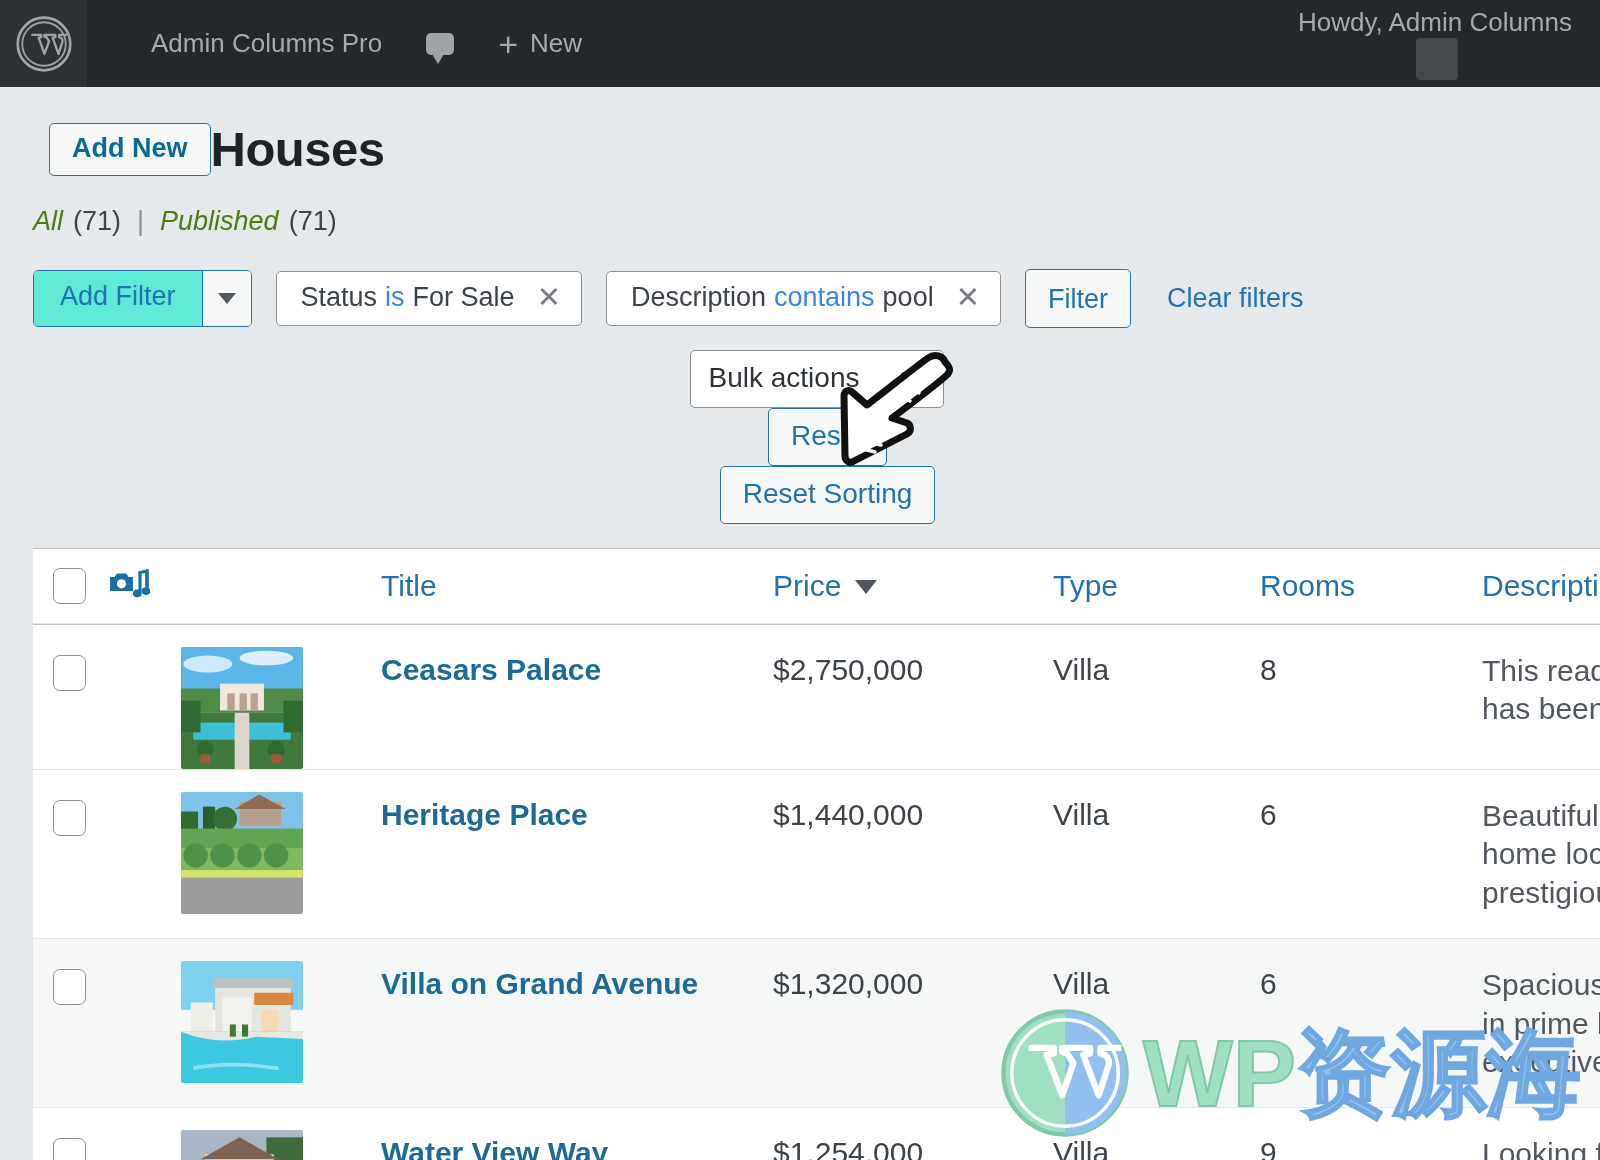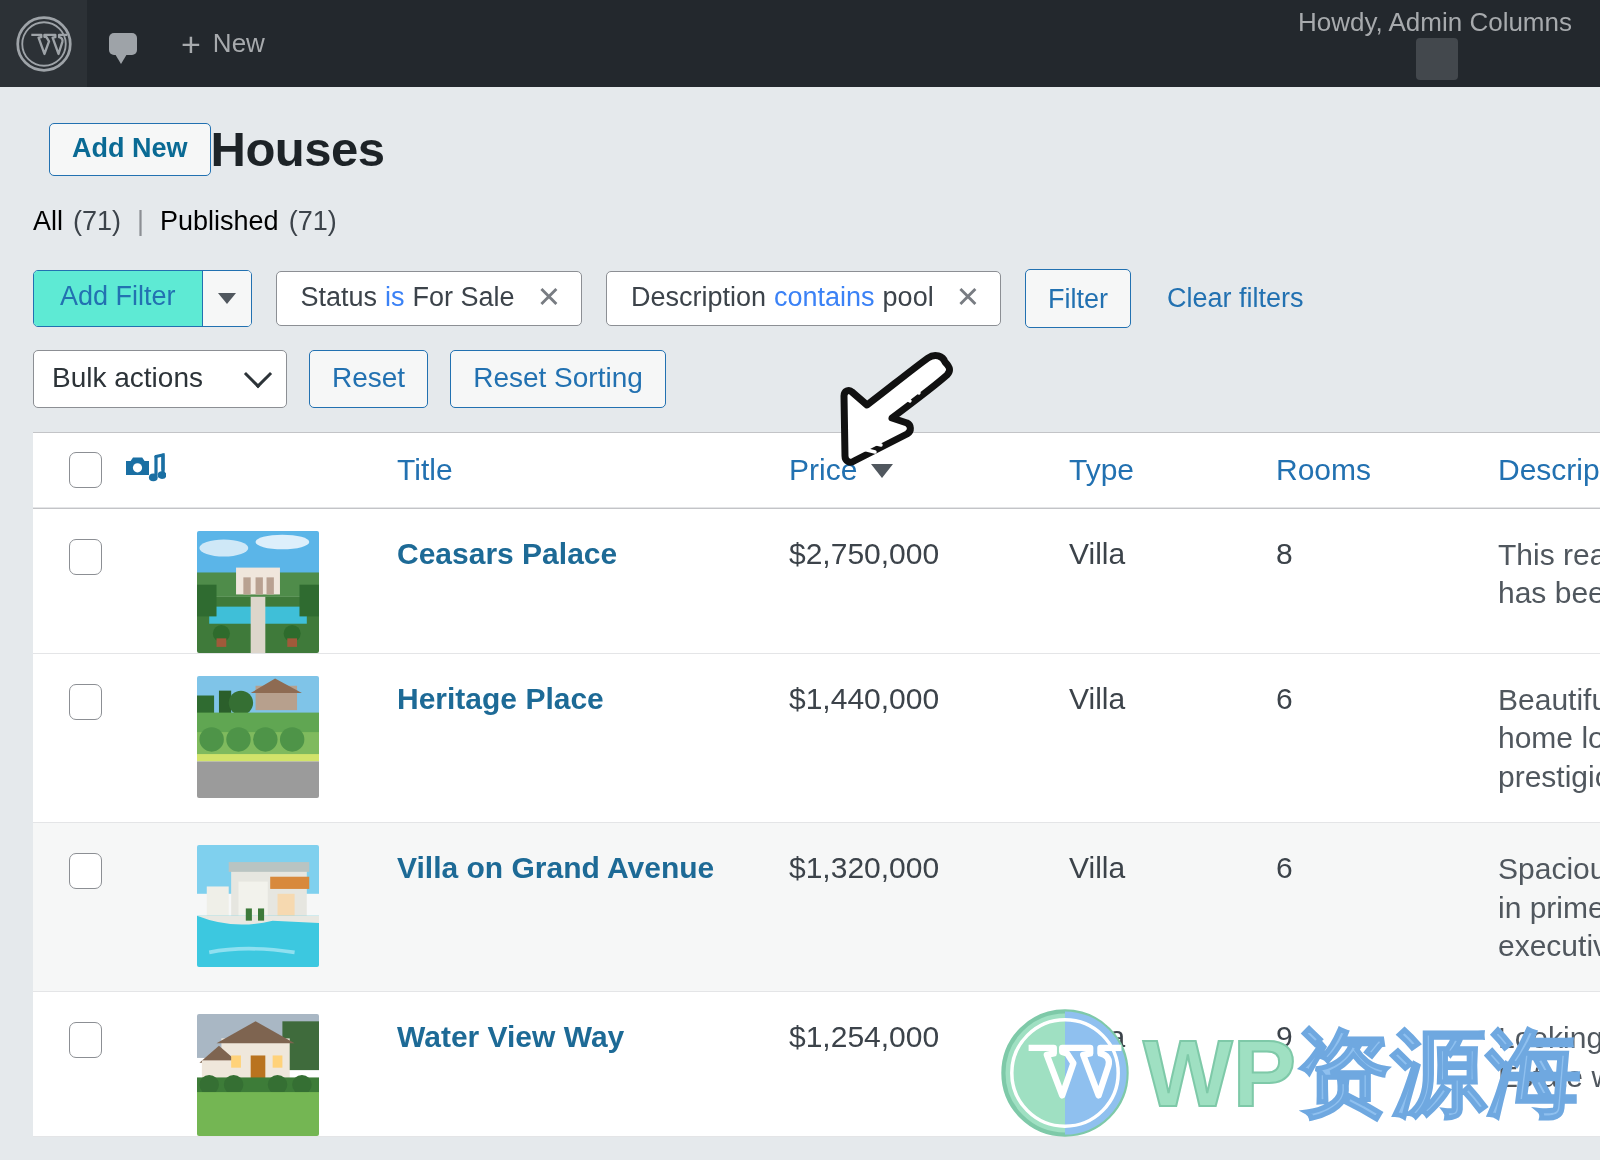--- a/index.html
+++ b/index.html
@@ -45,21 +45,21 @@
 
   #title-row { display:flex; align-items:center; padding-top:36px; }
   #page-title { font-size:49px; font-weight:bold; color:#1d2327; letter-spacing:-0.5px; line-height:1; }
   #add-new-btn {
     margin-left:16px; font-size:27px; color:#0a6a94; background:#f6f7f7;
     border:1.5px solid #2271b1; border-radius:5px; padding:11px 22px 13px; cursor:pointer;
     font-weight:bold; line-height:1;
   }
 
   #subsubsub { margin-top:30px; font-size:27px; color:#3c434a; display:flex; align-items:center; gap:0; }
-  #subsubsub a { color:#000000; text-decoration:none; cursor:pointer; }
+  #subsubsub a { color:#4d7c0f; text-decoration:none; cursor:pointer;font-style:italic; }
   #subsubsub .cnt { color:#3c434a; }
   #subsubsub .sep { color:#8c8f94; margin:0 16px; }
 
   
   #filter-row { margin-top:32px; display:flex; align-items:center; }
   #add-filter-group { display:flex; border:1.5px solid #2271b1; border-radius:5px; overflow:hidden; background:#f6f7f7; }
   #add-filter-btn {
     font-size:27px; color:#2271b1; padding:12px 26px 16px; cursor:pointer; line-height:1;
     border-right:1.5px solid #2271b1; background:#5eead4;
   }
@@ -73,36 +73,36 @@
   .filter-chip .op { color:#3b82f6; margin:0 8px; }
   .chip-x { margin-left:22px; font-size:29px; color:#787c82; cursor:pointer; line-height:0.8; }
 
   #filter-submit {
     margin-left:24px; font-size:27px; color:#2271b1; background:#f6f7f7;
     border:1.5px solid #2271b1; border-radius:5px; padding:16px 22px 14px; cursor:pointer; line-height:1;
   }
   #clear-filters { margin-left:36px; font-size:27px; color:#2271b1; cursor:pointer; }
 
   
-  #bulk-row { margin-top:22px; display:flex; align-items:center; }
+  #bulk-row { margin-top:22px; display:flex; align-items:center;flex-direction:column; }
   #bulk-select {
     width:254px; background:#fff; border:1.5px solid #8c8f94; border-radius:5px;
     padding:13px 18px 15px; font-size:28px; color:#2c3338; display:flex; align-items:center;
     justify-content:space-between; cursor:pointer; line-height:1;
   }
   .chev-down { width:20px; height:20px; border-right:3.5px solid #2c3338; border-bottom:3.5px solid #2c3338;
                transform:rotate(45deg); margin-bottom:8px; }
   .btn-outline {
     margin-left:22px; font-size:28px; color:#2271b1; background:#f6f7f7;
     border:1.5px solid #2271b1; border-radius:5px; padding:13px 22px 15px; cursor:pointer; line-height:1;
   }
 
   
   #table { margin-top:24px; background:#fff; border-top:1.5px solid #c3c4c7; width:1567px; }
-  .trow { display:flex; align-items:flex-start; border-bottom:1.5px solid #e4e5e7;padding-left:16px; }
+  .trow { display:flex; align-items:flex-start; border-bottom:1.5px solid #e4e5e7; }
   #thead { border-bottom:1.5px solid #c3c4c7; background:#fff; }
   .c-check { width:73px; padding-top:26px; display:flex; justify-content:center; flex:none; }
   .c-media { width:75px; flex:none; padding-top:22px; }
   .c-thumb { width:200px; flex:none; padding-top:0; }
   .c-title { width:392px; flex:none; }
   .c-price { width:280px; flex:none; }
   .c-type  { width:207px; flex:none; }
   .c-rooms { width:222px; flex:none; }
   .c-desc  { flex:1 1 auto; min-width:0; }
 
@@ -152,20 +152,21 @@
 <body>
 
 <div id="adminbar">
   <div id="wp-logo-cell">
     <svg class="wp-logo-glyph" viewBox="0 0 64 64">
       <circle cx="32" cy="32" r="29" fill="none" stroke="#9ea3a8" stroke-width="3"></circle>
       <circle cx="32" cy="32" r="24" fill="none" stroke="#9ea3a8" stroke-width="2"></circle>
       <path d="M18 22 h11 v2.5 l-3 .5 6.5 18 5-14-2.8-4.5-2.2-.5V22h12v2.5l-3 .5 6.5 18 4.2-13c.8-2.8-.5-5-3.5-5.5V22h9" fill="none" stroke="#9ea3a8" stroke-width="2.6" stroke-linejoin="round"></path>
     </svg>
   </div>
+  <div class="ab-item" id="ab-site-name">Admin Columns Pro</div>
   <div class="ab-item">
     <span class="ab-comment-bubble"></span>
   </div>
   <div class="ab-item">
     <span class="ab-plus">+</span>
     <span>New</span>
   </div>
   <div id="ab-right">
     <div id="ab-howdy">Howdy,  Admin Columns</div>
     <div id="ab-avatar"></div>

